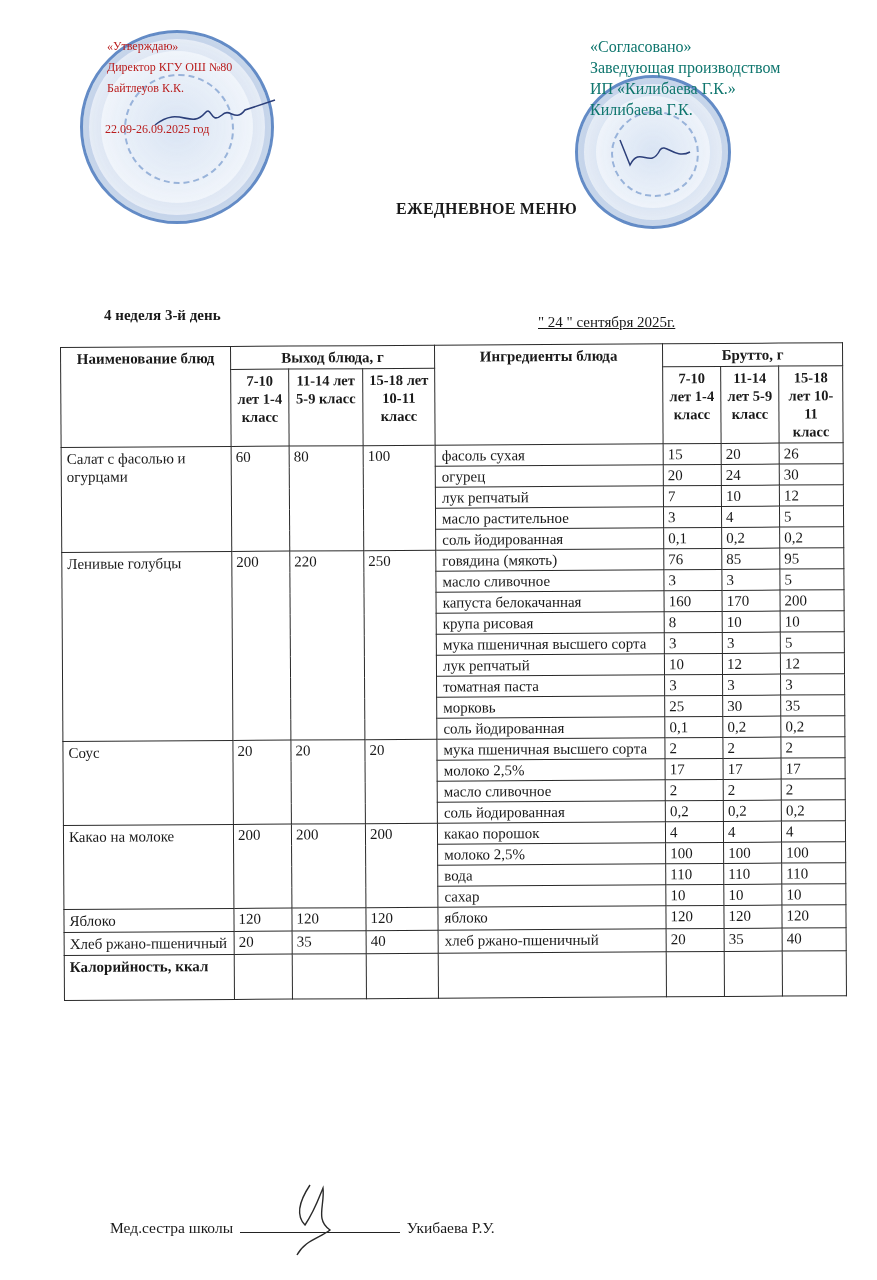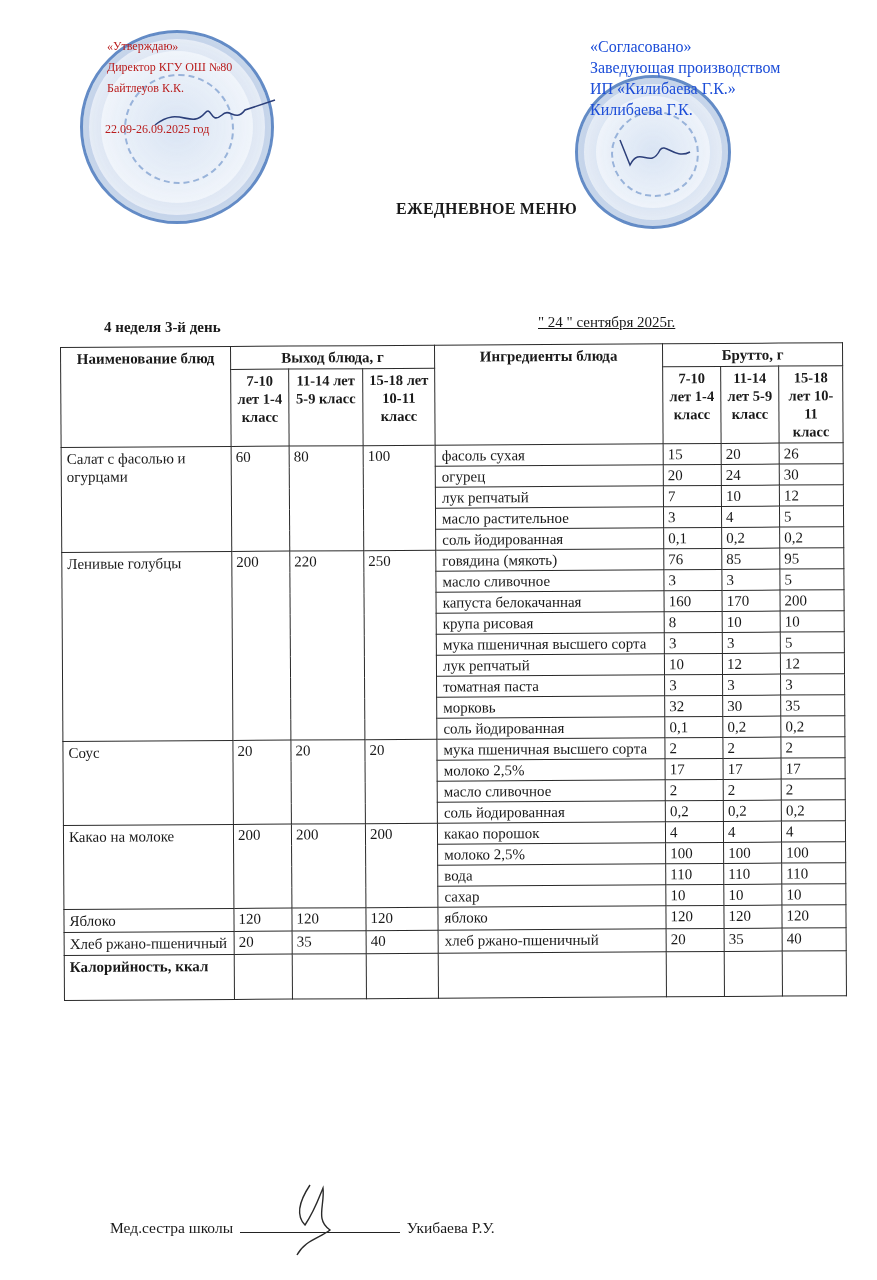--- a/index.html
+++ b/index.html
@@ -13,31 +13,31 @@
       background: radial-gradient(circle, rgba(120,160,215,0.35) 0%, rgba(120,160,215,0.15) 55%, rgba(255,255,255,0) 75%);
       opacity: 0.8;
     }
     .stamp-left { left: 80px; top: 30px; width: 188px; height: 188px; }
     .stamp-right { left: 575px; top: 75px; width: 150px; height: 148px; }
     .stamp-inner {
       position: absolute; left: 22%; top: 22%; width: 56%; height: 56%; border-radius: 50%;
       border: 2px dashed rgba(61,111,184,0.6);
     }
     .approve-block { position: absolute; left: 107px; top: 36px; font-size: 12px; line-height: 21px; color: #b91c1c; }
-    .agree-block { position: absolute; left: 590px; top: 36px; font-size: 16px; line-height: 21px; color: #1d4ed8; }
+    .agree-block { position: absolute; left: 590px; top: 36px; font-size: 16px; line-height: 21px; color: #0f766e; }
     .approve-block .date-line { margin-top: 20px; margin-left: -2px; }
     .title {
       position: absolute; left: 0; width: 877px; top: 200px; text-align: center;
       font-weight: bold; font-size: 16px; letter-spacing: 0.2px; margin-left: 48px;
     }
     .subtitle {
       position: absolute; left: 120px; width: 690px; top: 236px; text-align: center;
       font-weight: bold; font-size: 16px; line-height: 21px;
     }
-    .week-day { position: absolute; left: 104px; top: 319px; font-weight: bold; font-size: 15px; }
+    .week-day { position: absolute; left: 104px; top: 307px; font-weight: bold; font-size: 15px; }
     .menu-date { position: absolute; left: 538px; top: 314px; font-size: 15px; text-decoration: underline; }
 
     table.menu {
       position: absolute; left: 60px; top: 347px; width: 782px;
       border-collapse: collapse; font-size: 15px; line-height: 18px; table-layout: fixed;
       transform: rotate(-0.35deg); transform-origin: left top;
     }
     table.menu th, table.menu td {
       border: 1.2px solid #2a2a2a; padding: 2px 5px; vertical-align: top; text-align: left;
     }
@@ -190,21 +190,21 @@
         <td class="num">12</td>
       </tr>
       <tr>
         <td class="ing">томатная паста</td>
         <td class="num">3</td>
         <td class="num">3</td>
         <td class="num">3</td>
       </tr>
       <tr>
         <td class="ing">морковь</td>
-        <td class="num">32</td>
+        <td class="num">25</td>
         <td class="num">30</td>
         <td class="num">35</td>
       </tr>
       <tr>
         <td class="ing">соль йодированная</td>
         <td class="num">0,1</td>
         <td class="num">0,2</td>
         <td class="num">0,2</td>
       </tr>
       <tr>

